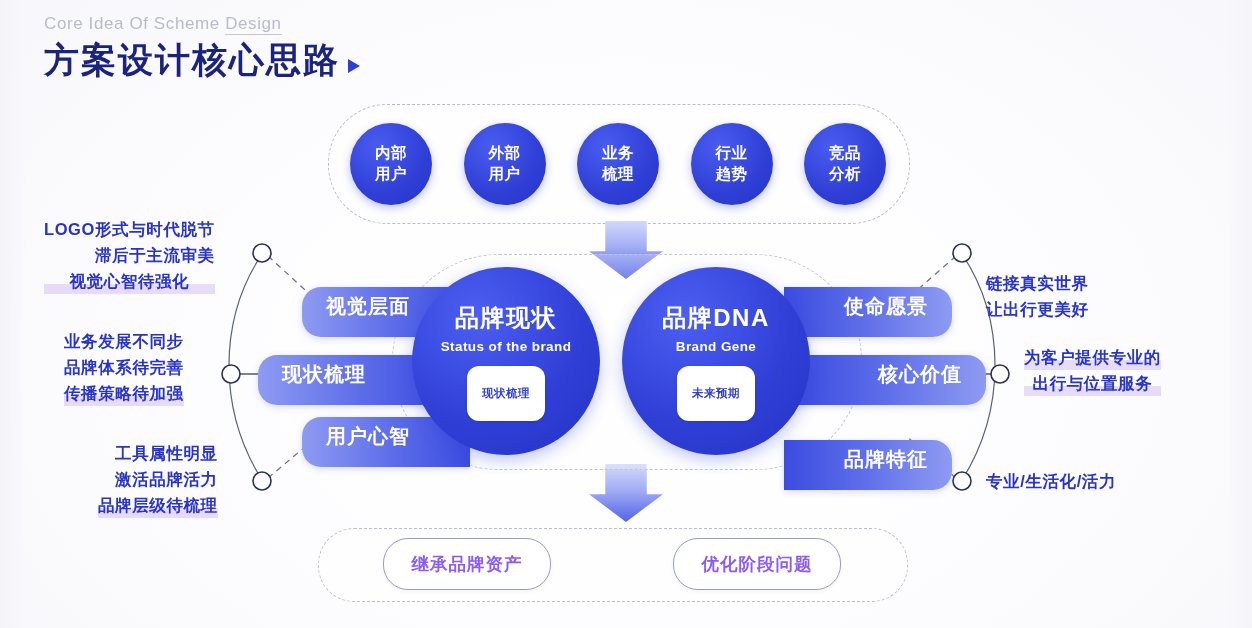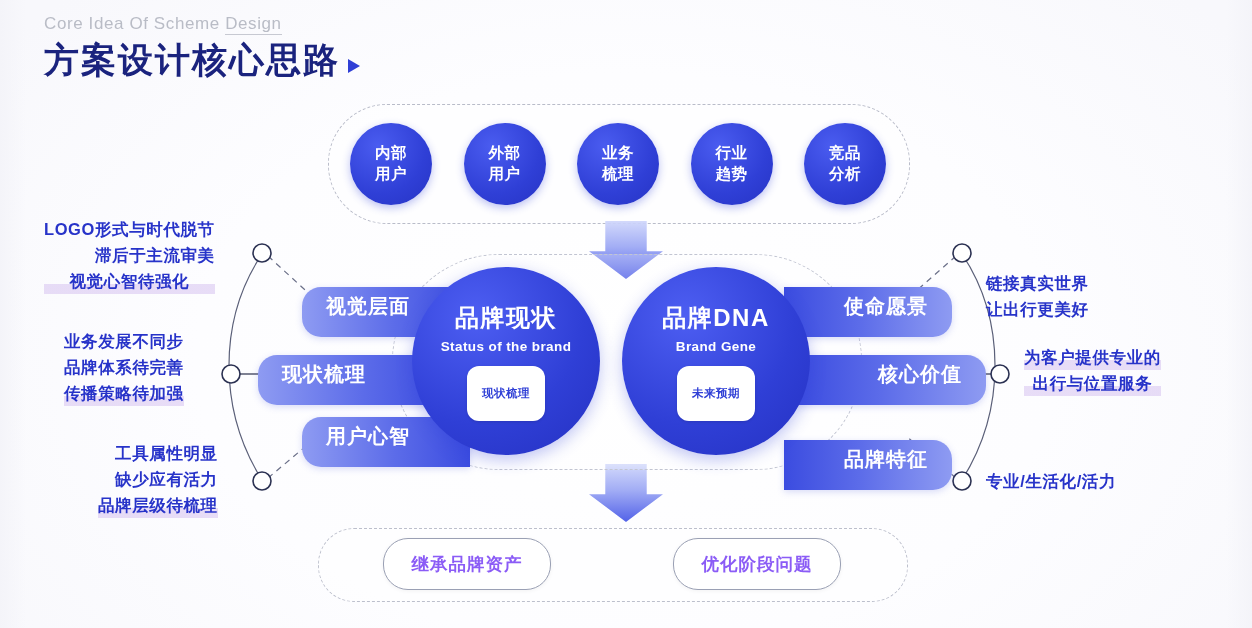--- a/index.html
+++ b/index.html
@@ -227,21 +227,21 @@
     <div>滞后于主流审美</div>
     <div class="hl">视觉心智待强化</div>
   </div>
   <div class="note l nl2">
     <div>业务发展不同步</div>
     <div>品牌体系待完善</div>
     <div class="hl">传播策略待加强</div>
   </div>
   <div class="note l nl3">
     <div>工具属性明显</div>
-    <div>缺少应有活力</div>
+    <div>激活品牌活力</div>
     <div class="hl">品牌层级待梳理</div>
   </div>
 
   <div class="note r nr1">
     <div>链接真实世界</div>
     <div>让出行更美好</div>
   </div>
   <div class="note r nr2">
     <div class="hl">为客户提供专业的</div>
     <div class="hl">出行与位置服务</div>

